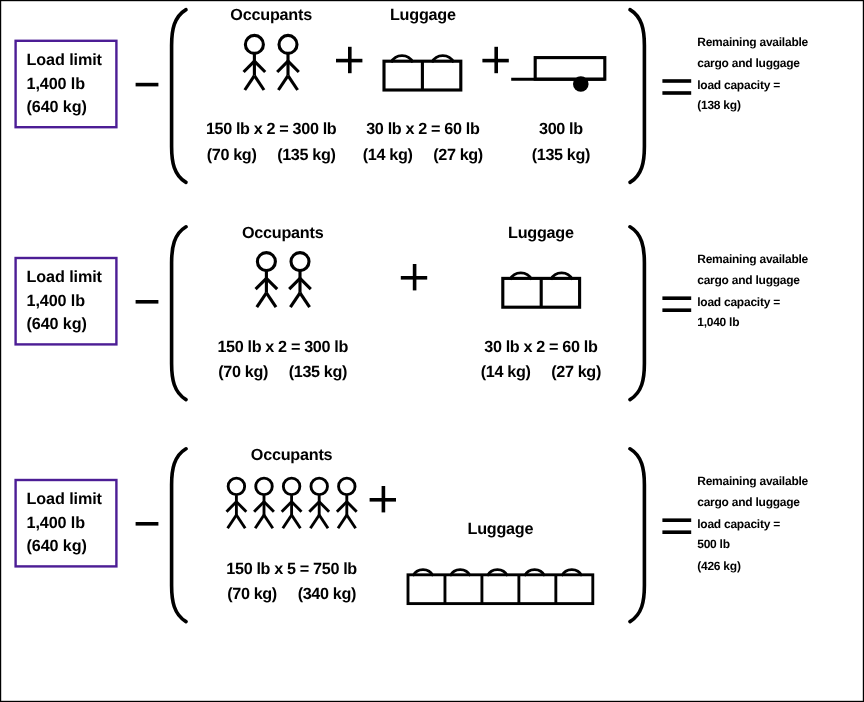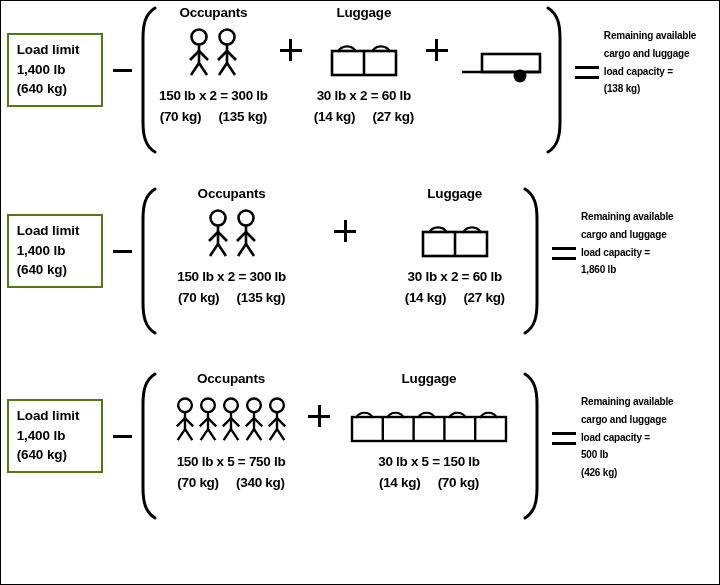--- a/index.html
+++ b/index.html
@@ -36,22 +36,22 @@
   
   .limit-col {
     width: 108px;
     flex: 0 0 108px;
     display: flex;
     align-items: center;
     justify-content: center;
     height: 130px;
   }
   .limit-box {
-    border: 2px solid #4d7c0f;
-    padding: 5px 22px 6px 8px;
+    border: 2px solid #4c1d95;
+    padding: 5px 11px 6px 8px;
     font-size: 13.5px;
     font-weight: bold;
     line-height: 1.45;
     letter-spacing: -0.1px;
     box-sizing: border-box;
     background: #fff;
   }
   .limit-box div { white-space: nowrap; }
 
   
@@ -83,24 +83,24 @@
     width: 22px;
     height: 150px;
     pointer-events: none;
   }
   .brace.left  { left: 0; }
   .brace.right { right: 2px; }
   .brace svg { display: block; }
 
   .group-inner {
     display: flex;
-    align-items: center;
+    align-items: flex-end;
     justify-content: center;
     padding: 0 24px;
-    gap: 12px;
+    gap: 0px;
     width: 100%;
     box-sizing: border-box;
   }
 
   
   .term {
     display: flex;
     flex-direction: column;
     align-items: center;
     flex: 0 0 auto;
@@ -115,21 +115,21 @@
   }
   .term-title .l2 { display: block; }
   .art {
     display: flex;
     align-items: flex-end;
     justify-content: center;
     height: 54px;
     margin-top: 2px;
   }
   .term-lines {
-    margin-top: 8px;
+    margin-top: 20px;
     text-align: center;
     font-size: 13.5px;
     font-weight: bold;
     line-height: 1.55;
     letter-spacing: -0.3px;
     white-space: nowrap;
   }
 
   
   .plus-col {
@@ -295,20 +295,26 @@
         </div>
 
         <div class="term">
           <div class="art" style="height:34px;">
             <svg class="icon" width="86" height="34" viewBox="0 0 86 34">
               <rect x="22" y="4" width="58" height="18" fill="none" stroke="#000" stroke-width="2.6"></rect>
               <line x1="2" y1="22" x2="80" y2="22" stroke="#000" stroke-width="2.6"></line>
               <circle cx="60" cy="26" r="6.5" fill="#000"></circle>
             </svg>
           </div>
+          <div class="term-lines">
+            <div>300 lb</div>
+            <div>
+              <span>(135 kg)</span>
+            </div>
+          </div>
         </div>
 
       </div>
     </div>
 
     <div class="equals-col">
       <div class="equals-glyph"></div>
     </div>
 
     <div class="result-col">
@@ -411,21 +417,21 @@
     </div>
 
     <div class="equals-col">
       <div class="equals-glyph"></div>
     </div>
 
     <div class="result-col">
       <div>Remaining available</div>
       <div>cargo and luggage</div>
       <div>load capacity =</div>
-      <div>1,860 lb</div>
+      <div>1,040 lb</div>
     </div>
   </div>
 
   <div class="eq-row" id="row-2">
 
     <div class="limit-col">
       <div class="limit-box">
         <div>Load limit</div>
         <div>1,400 lb</div>
         <div>(640 kg)</div>
@@ -523,28 +529,20 @@
               <path d="M68 14 a9.5 9.5 0 0 1 17 0" fill="none" stroke="#000" stroke-width="2.2"></path>
               <path d="M99 14 a9.5 9.5 0 0 1 17 0" fill="none" stroke="#000" stroke-width="2.2"></path>
               <path d="M130 14 a9.5 9.5 0 0 1 17 0" fill="none" stroke="#000" stroke-width="2.2"></path>
               <rect x="2" y="13" width="154" height="24" fill="none" stroke="#000" stroke-width="2.4"></rect>
               <line x1="32.8" y1="13" x2="32.8" y2="37" stroke="#000" stroke-width="2.4"></line>
               <line x1="63.6" y1="13" x2="63.6" y2="37" stroke="#000" stroke-width="2.4"></line>
               <line x1="94.4" y1="13" x2="94.4" y2="37" stroke="#000" stroke-width="2.4"></line>
               <line x1="125.2" y1="13" x2="125.2" y2="37" stroke="#000" stroke-width="2.4"></line>
             </svg>
           </div>
-          <div class="term-lines">
-            <div>30 lb x 5 = 150 lb</div>
-            <div>
-              <span>(14 kg)</span>
-              &nbsp;&nbsp;&nbsp;
-              <span>(70 kg)</span>
-            </div>
-          </div>
         </div>
 
       </div>
     </div>
 
     <div class="equals-col">
       <div class="equals-glyph"></div>
     </div>
 
     <div class="result-col">

